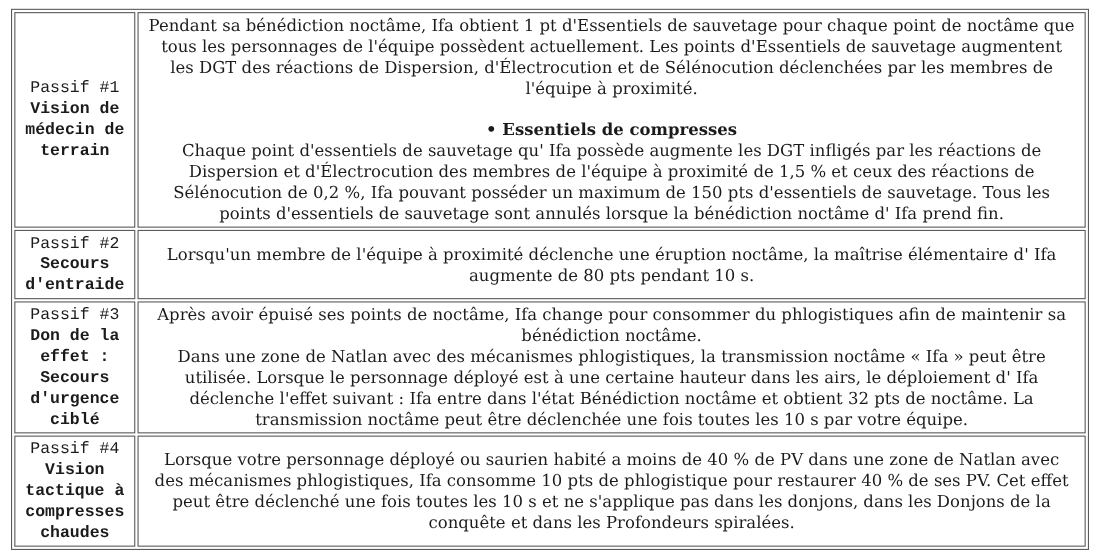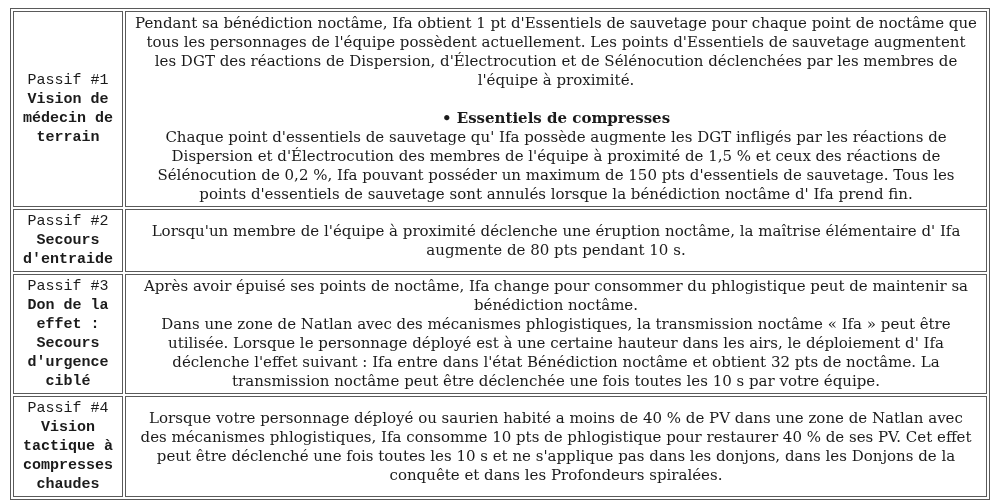--- a/index.html
+++ b/index.html
@@ -80,21 +80,21 @@
         <td class="desc-cell">
           <p>Lorsqu'un membre de l'équipe à proximité déclenche une éruption noctâme, la maîtrise élémentaire d' Ifa augmente de 80 pts pendant 10 s.</p>
         </td>
       </tr>
       <tr>
         <td class="name-cell">
           <div class="passive-number">Passif #3</div>
           <div class="passive-name">Don de la effet : Secours d'urgence ciblé</div>
         </td>
         <td class="desc-cell">
-          <p>Après avoir épuisé ses points de noctâme, Ifa change pour consommer du phlogistique peut de maintenir sa bénédiction noctâme.</p>
+          <p>Après avoir épuisé ses points de noctâme, Ifa change pour consommer du phlogistiques afin de maintenir sa bénédiction noctâme.</p>
           <p>Dans une zone de Natlan avec des mécanismes phlogistiques, la transmission noctâme « Ifa » peut être utilisée. Lorsque le personnage déployé est à une certaine hauteur dans les airs, le déploiement d' Ifa déclenche l'effet suivant : Ifa entre dans l'état Bénédiction noctâme et obtient 32 pts de noctâme. La transmission noctâme peut être déclenchée une fois toutes les 10 s par votre équipe.</p>
         </td>
       </tr>
       <tr>
         <td class="name-cell">
           <div class="passive-number">Passif #4</div>
           <div class="passive-name">Vision tactique à compresses chaudes</div>
         </td>
         <td class="desc-cell">
           <p>Lorsque votre personnage déployé ou saurien habité a moins de 40 % de PV dans une zone de Natlan avec des mécanismes phlogistiques, Ifa consomme 10 pts de phlogistique pour restaurer 40 % de ses PV. Cet effet peut être déclenché une fois toutes les 10 s et ne s'applique pas dans les donjons, dans les Donjons de la conquête et dans les Profondeurs spiralées.</p>

